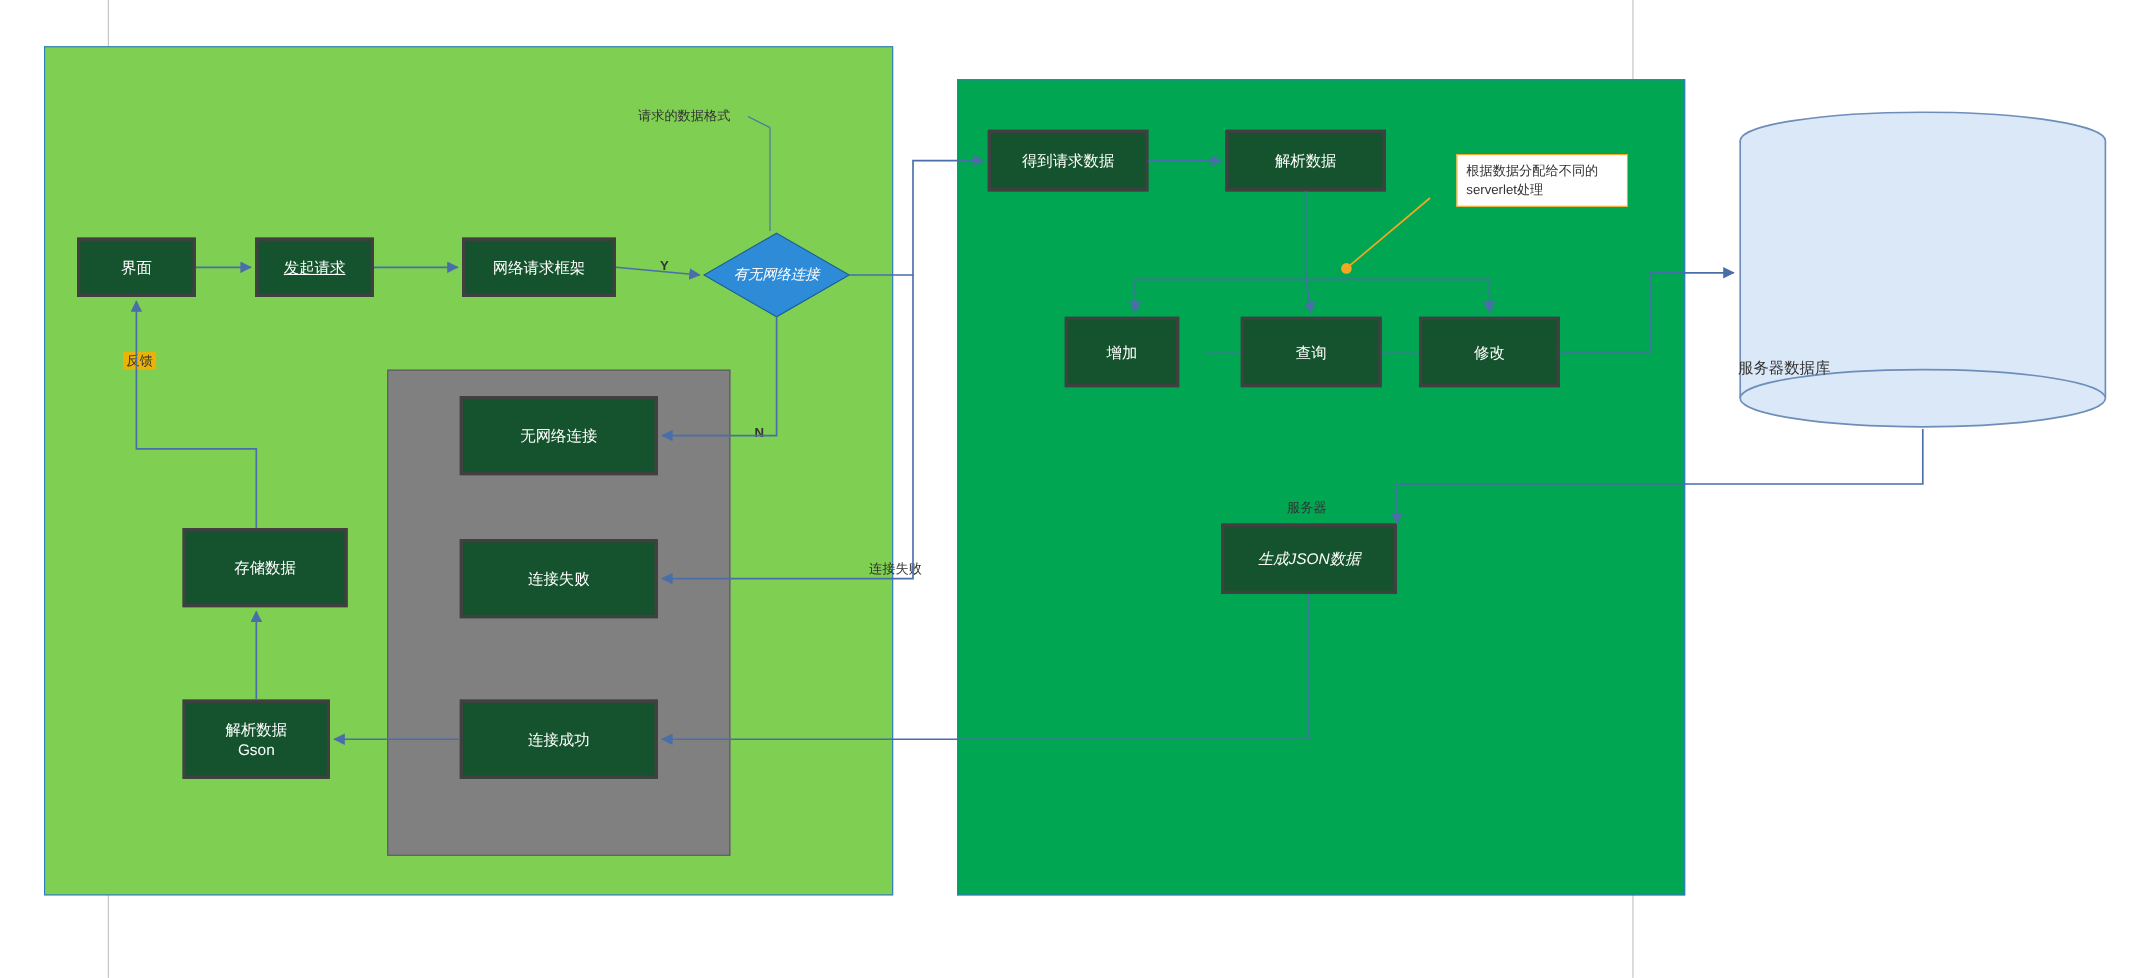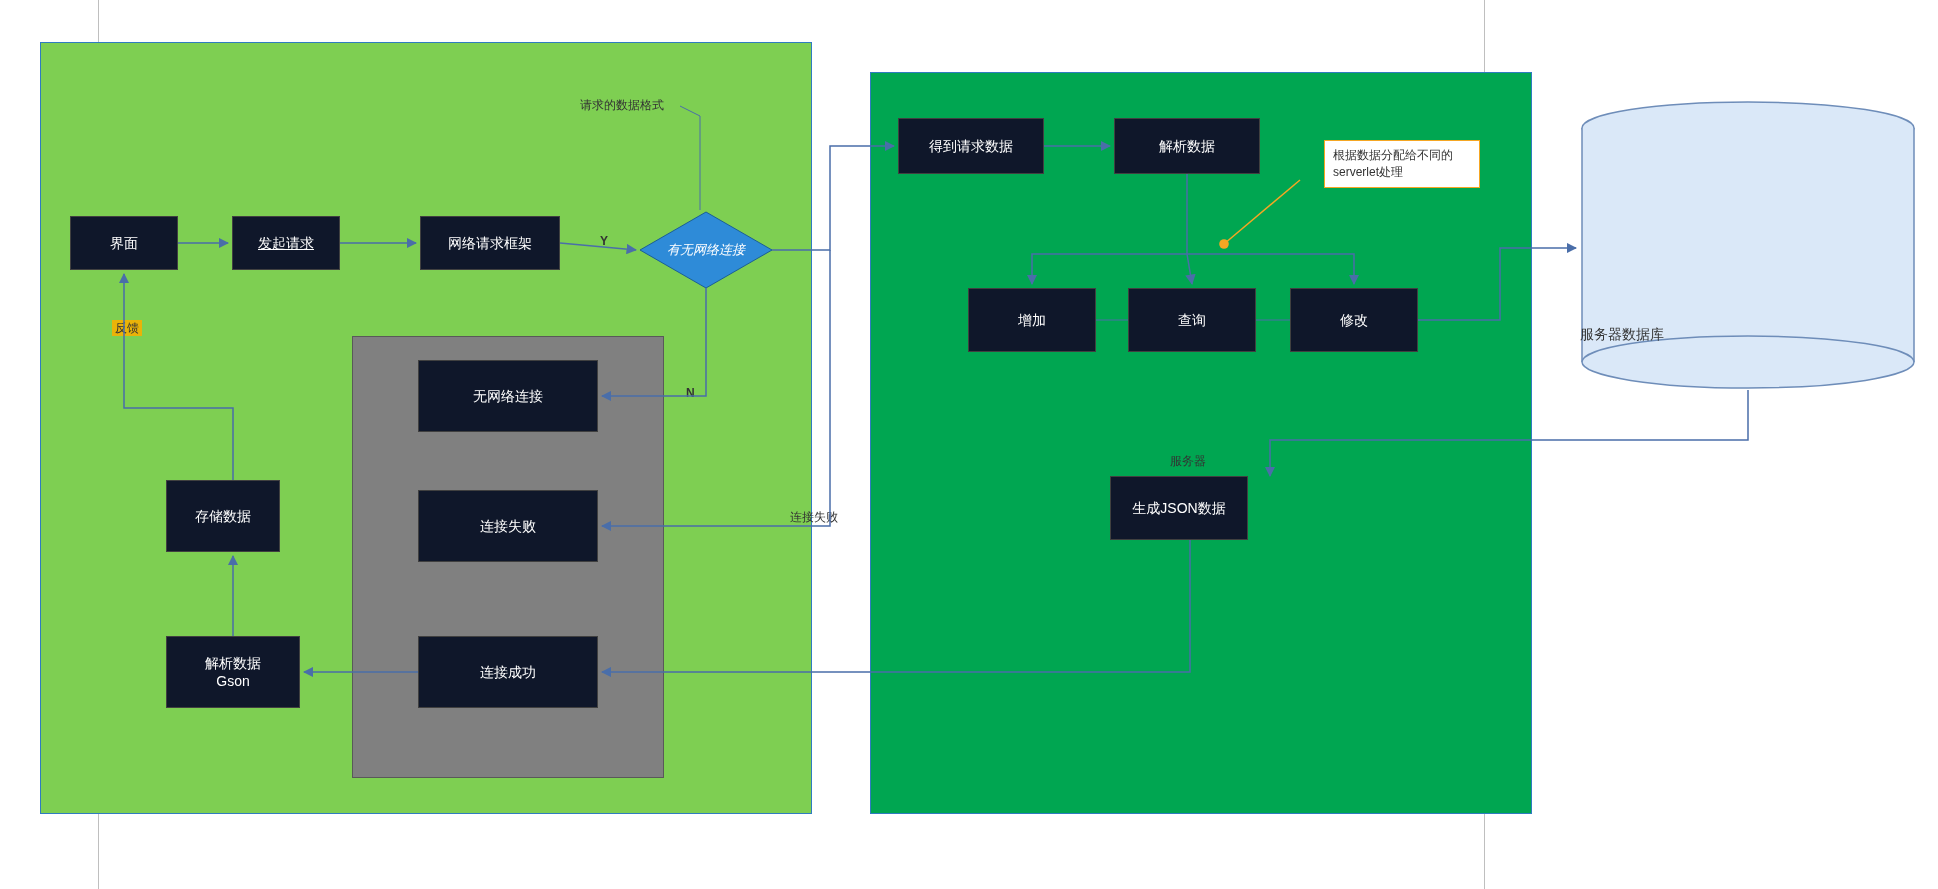--- a/index.html
+++ b/index.html
@@ -30,22 +30,22 @@
   .dark-green {
     background: #00a651;
     border: 1px solid #2f7cc0;
   }
   .gray-box {
     background: #808080;
     border: 1px solid #595959;
   }
   .node {
     position: absolute;
-    background: #0f172a;
-    border: 1px solid #404040;
+    background: #14532d;
+    border: 3px solid #404040;
     color: #fff;
     display: flex;
     align-items: center;
     justify-content: center;
     text-align: center;
     line-height: 1.3;
     box-sizing: border-box;
   }
   .diamond {
     position: absolute;
@@ -142,40 +142,40 @@
   <span>连接失败</span>
 </div>
 <div class="node" style="left:418px; top:636px; width:180px; height:72px;text-align:right;">
   <span>连接成功</span>
 </div>
 
 <div class="node" style="left:166px; top:636px; width:134px; height:72px; white-space:pre-line;">
   <span>解析数据
 Gson</span>
 </div>
-<div class="node" style="left:166px; top:480px; width:114px; height:72px;">
+<div class="node" style="left:166px; top:480px; width:150px; height:72px;">
   <span>存储数据</span>
 </div>
 
 <div class="node" style="left:898px; top:118px; width:146px; height:56px;">
   <span>得到请求数据</span>
 </div>
 <div class="node" style="left:1114px; top:118px; width:146px; height:56px;">
   <span>解析数据</span>
 </div>
-<div class="node" style="left:968px; top:288px; width:128px; height:64px;">
+<div class="node" style="left:968px; top:288px; width:104px; height:64px;">
   <span>增加</span>
 </div>
 <div class="node" style="left:1128px; top:288px; width:128px; height:64px;">
   <span>查询</span>
 </div>
 <div class="node" style="left:1290px; top:288px; width:128px; height:64px;">
   <span>修改</span>
 </div>
-<div class="node" style="left:1110px; top:476px; width:138px; height:64px;">
+<div class="node" style="left:1110px; top:476px; width:160px; height:64px;font-style:italic;">
   <span>生成JSON数据</span>
 </div>
 
 <div class="note" style="left:1300px; top:140px; width:156px;">
   <span>根据数据分配给不同的serverlet处理</span>
 </div>
 
 <div class="edge-label dark white-bg" style="left:112px; top:320px;">反馈</div>
 <div class="edge-label dark" style="left:580px; top:98px;">请求的数据格式</div>
 <div class="edge-label dark" style="left:600px; top:234px; font-weight:bold;">Y</div>

